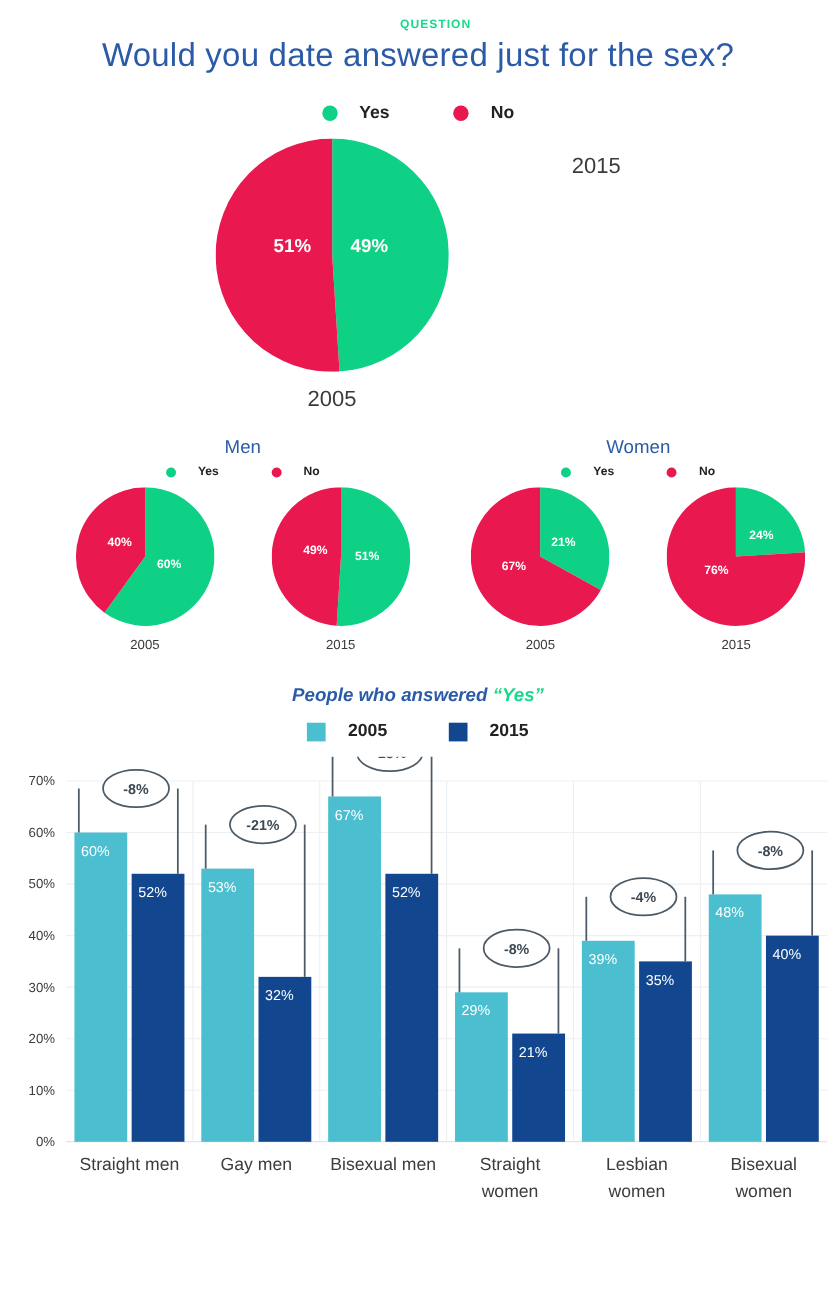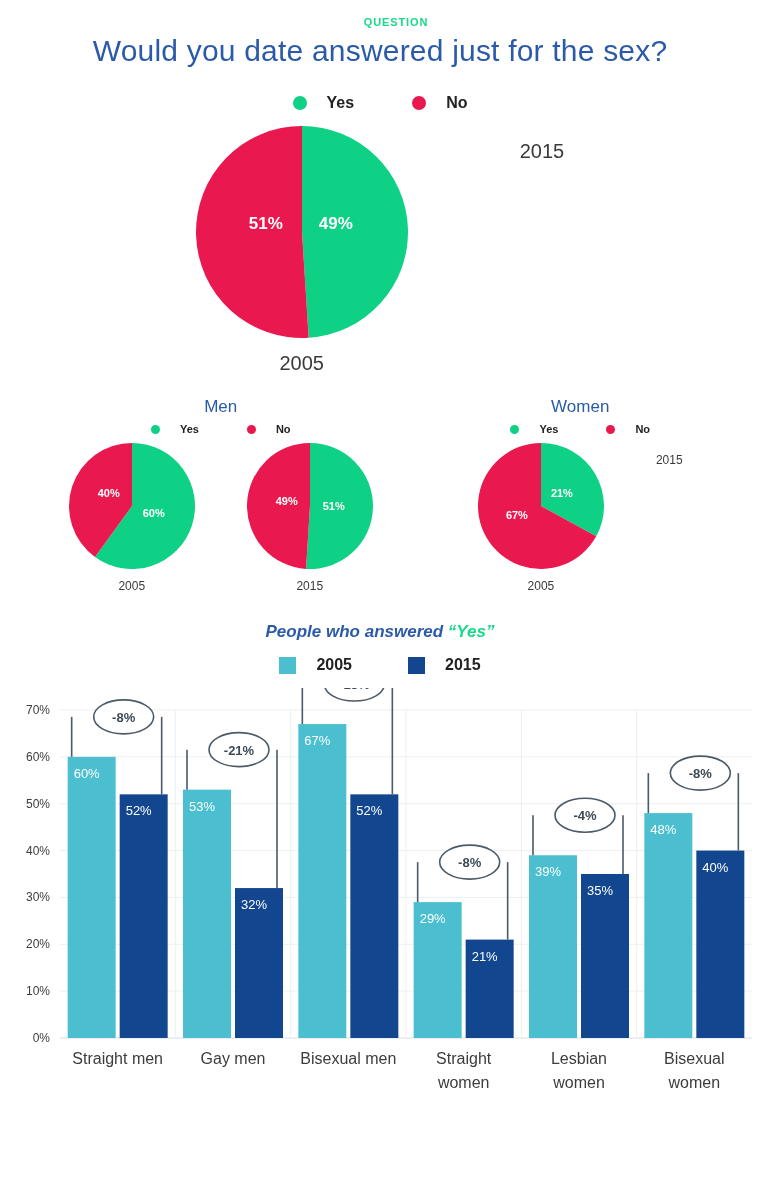--- a/index.html
+++ b/index.html
@@ -186,20 +186,30 @@
                 <path d="M 63 63 L 63.00000000000001 0 A 63 63 0 0 1 118.20732084276341 93.35048146840808 Z" fill="#0FD186"></path>
                 <path d="M 63 63 L 118.20732084276341 93.35048146840808 A 63 63 0 1 1 62.999999999999986 0 Z" fill="#E9194F"></path>
               </g>
             </svg>
           <span class="slice-val sm" style="left:84px;top:50px;">21%</span>
           <span class="slice-val sm" style="left:39px;top:72px;">67%</span>
         </div>
         <div class="pie-label sm">2005</div>
       </div>
       <div class="pie-cell">
+        <div class="pie-wrap">
+          <svg width="126" height="126" viewBox="0 0 126 126" aria-hidden="true">
+              <g id="pie-g-1-1">
+                <path d="M 63 63 L 63.00000000000001 0 A 63 63 0 0 1 125.87568389098111 59.04419726965325 Z" fill="#0FD186"></path>
+                <path d="M 63 63 L 125.87568389098111 59.04419726965325 A 63 63 0 1 1 62.999999999999986 0 Z" fill="#E9194F"></path>
+              </g>
+            </svg>
+          <span class="slice-val sm" style="left:86px;top:44px;">24%</span>
+          <span class="slice-val sm" style="left:45px;top:76px;">76%</span>
+        </div>
         <div class="pie-label sm">2015</div>
       </div>
     </div>
   </div>
 
 </div>
 
 <div class="bar-title">
   <span>People who answered </span><span class="yes">“Yes”</span>
 </div>

